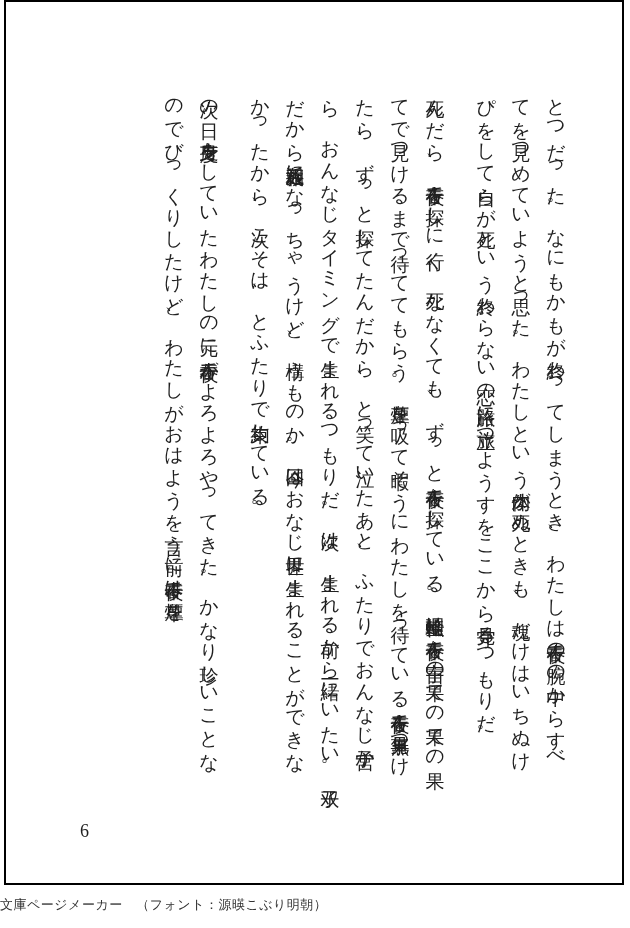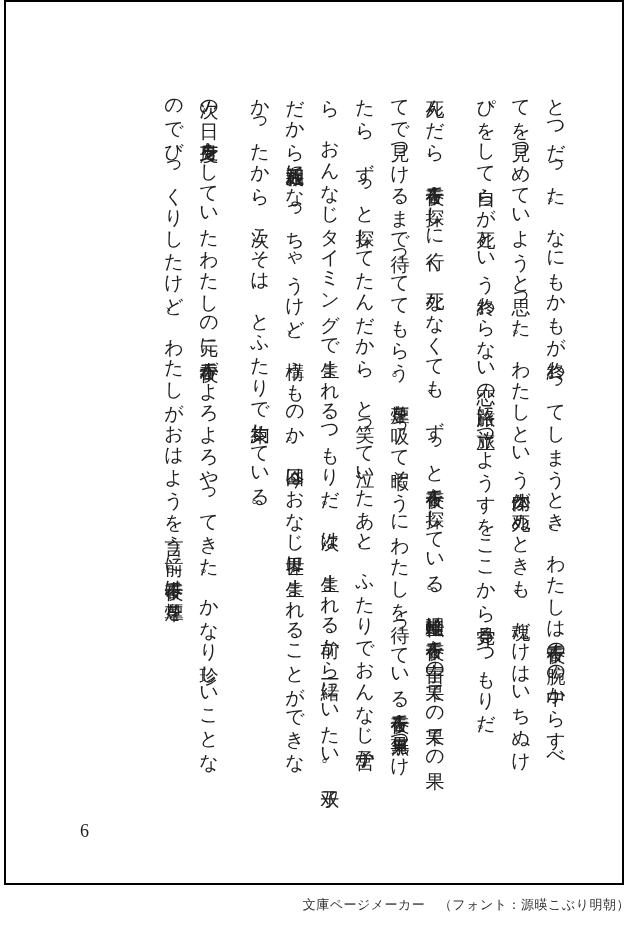--- a/index.html
+++ b/index.html
@@ -51,21 +51,21 @@
     left: 74px;
     top: 819px;
     font-size: 18px;
     color: #1f1f1f;
   }
   .footer {
     position: absolute;
     left: 0;
     right: 0;
     top: 896px;
-    text-align: right;
+    text-align: left;
     font-size: 13px;
     letter-spacing: 0.5px;
     color: #333333;
   }
 </style>
 </head>
 <body>
 
 <div class="page-frame">
   <div class="vtext">

